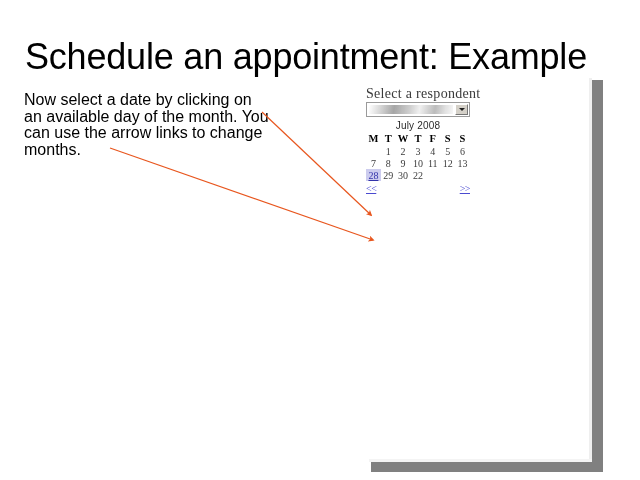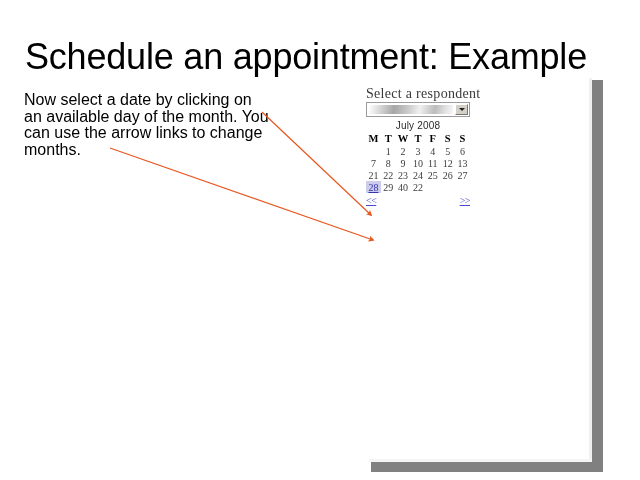--- a/index.html
+++ b/index.html
@@ -251,32 +251,23 @@
         <tr>
           <td>7</td>
           <td>8</td>
           <td>9</td>
           <td>10</td>
           <td>11</td>
           <td>12</td>
           <td>13</td>
         </tr>
         <tr>
-          <td>21</td>
-          <td>22</td>
-          <td>23</td>
-          <td>24</td>
-          <td>25</td>
-          <td>26</td>
-          <td>27</td>
-        </tr>
-        <tr>
           <td class="cal-selected"><a href="#">28</a></td>
           <td>29</td>
-          <td>40</td>
+          <td>30</td>
           <td>22</td>
           <td class="cal-empty"></td>
           <td class="cal-empty"></td>
           <td class="cal-empty"></td>
         </tr>
       </tbody>
   </table>
 
   <div id="calendar-nav">
     <a href="#">&lt;&lt;</a>

